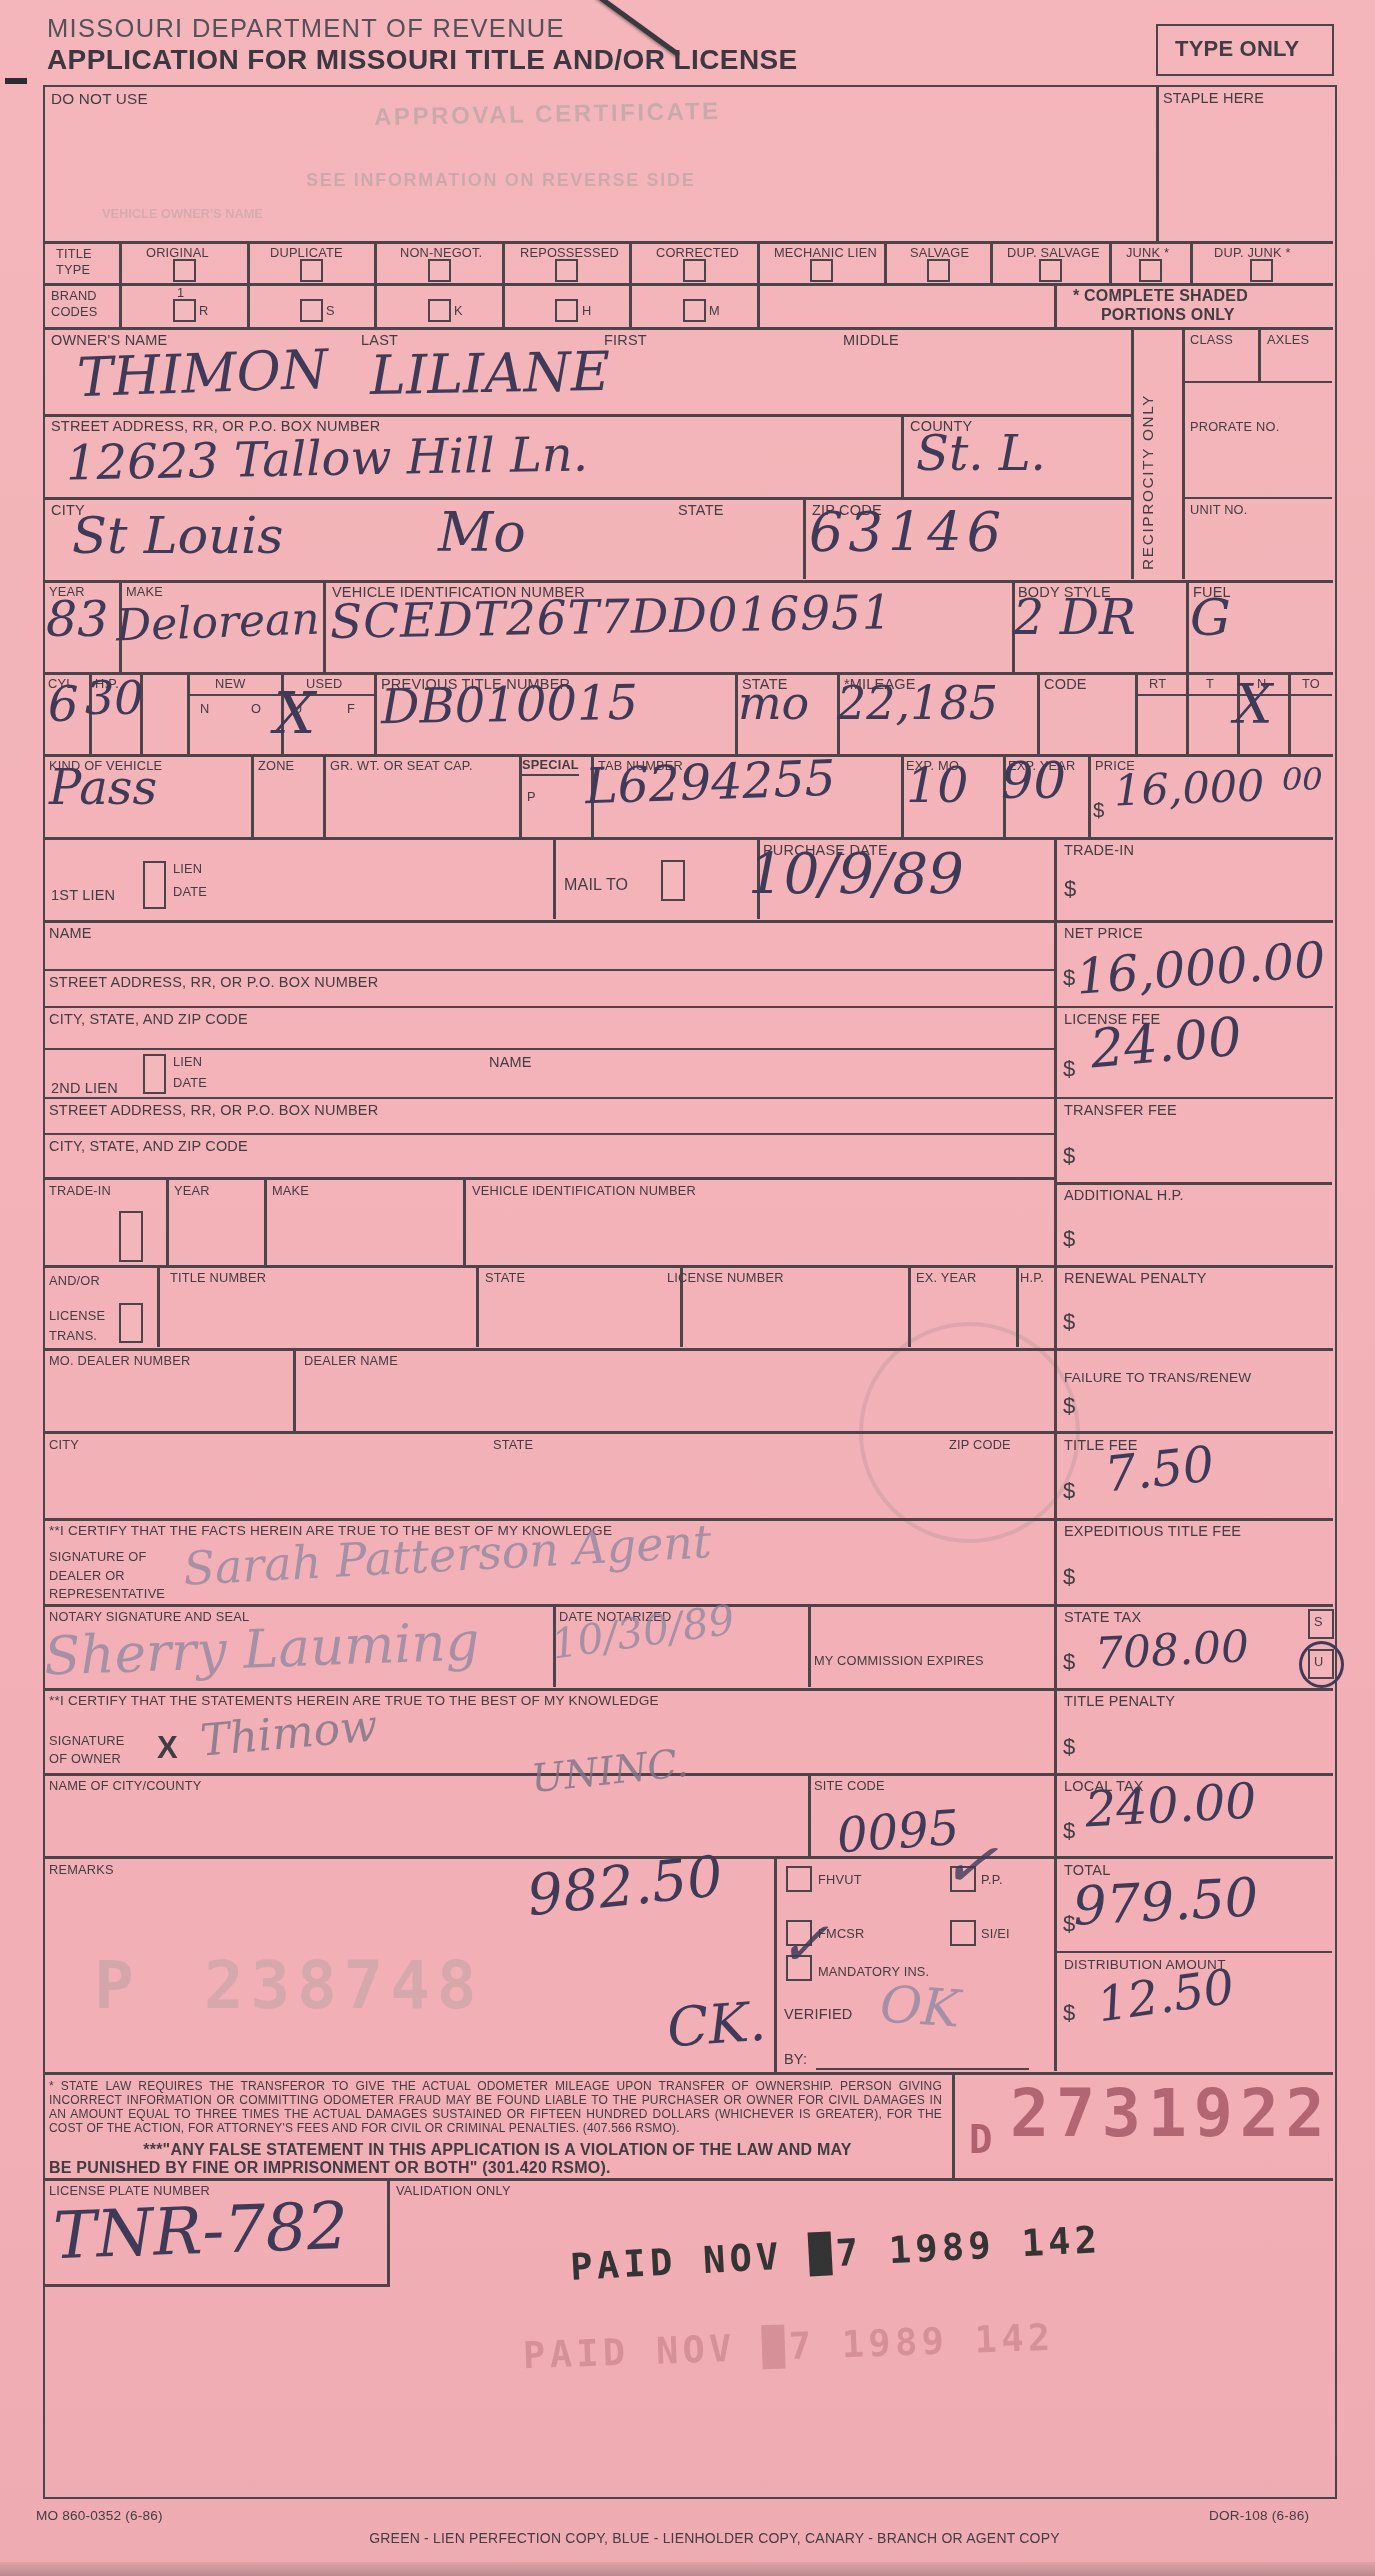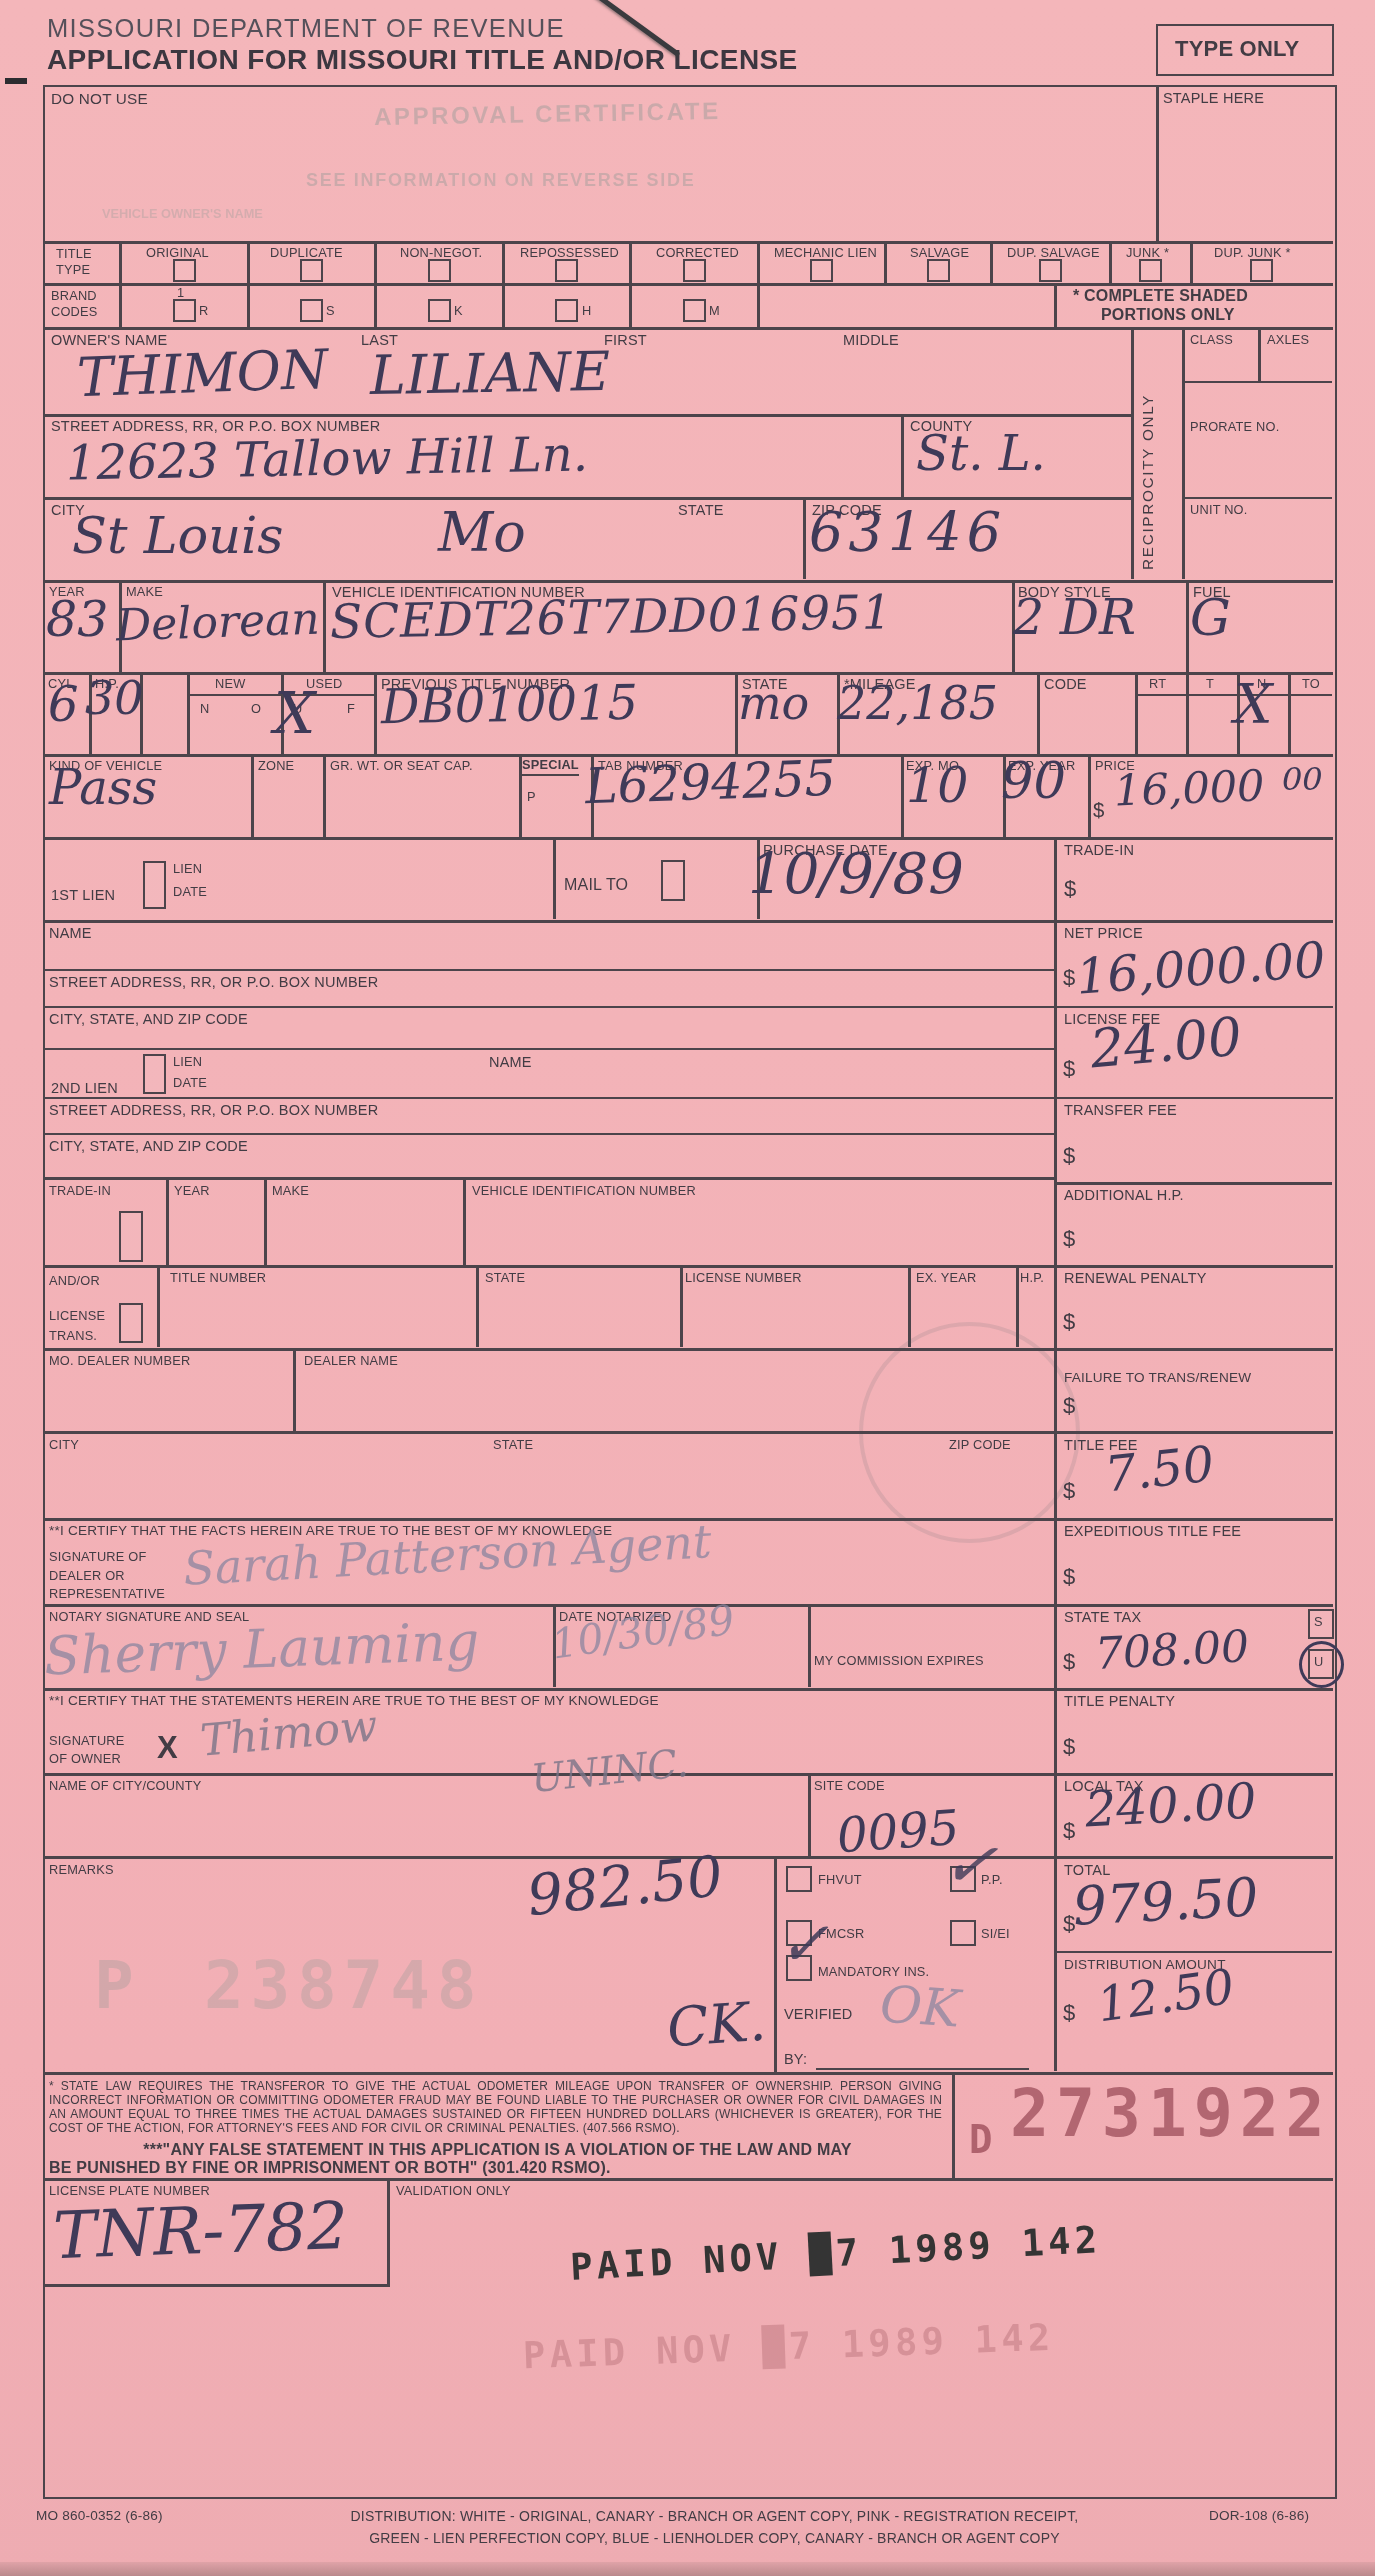--- a/index.html
+++ b/index.html
@@ -273,21 +273,21 @@
   <div class="vl" style="left:476px;top:1265px;height:82px;"></div>
   <div class="vl" style="left:680px;top:1265px;height:82px;"></div>
   <div class="vl" style="left:908px;top:1265px;height:82px;"></div>
   <div class="vl" style="left:1016px;top:1265px;height:82px;"></div>
   <div class="lbl sm" style="left:49px;top:1273px;">AND/OR</div>
   <div class="lbl sm" style="left:49px;top:1308px;">LICENSE</div>
   <div class="lbl sm" style="left:49px;top:1328px;">TRANS.</div>
   <div class="cb" style="left:119px;top:1303px;width:20.4px;height:36px;"></div>
   <div class="lbl sm" style="left:170px;top:1270px;">TITLE NUMBER</div>
   <div class="lbl sm" style="left:485px;top:1270px;">STATE</div>
-  <div class="lbl sm" style="left:685px;top:1270px;">LICENSE NUMBER</div>
+  <div class="lbl sm" style="left:667px;top:1270px;">LICENSE NUMBER</div>
   <div class="lbl sm" style="left:916px;top:1270px;">EX. YEAR</div>
   <div class="lbl sm" style="left:1020px;top:1270px;">H.P.</div>
   <div class="lbl" style="left:1064px;top:1270px;">RENEWAL PENALTY</div>
   <div class="lbl" style="left:1063px;top:1309px;font-size:22px;">$</div>
 
   <div class="hl" style="left:43px;top:1348px;width:1290px;"></div>
   <div class="vl" style="left:293px;top:1348px;height:83px;"></div>
   <div class="lbl sm" style="left:49px;top:1353px;">MO. DEALER NUMBER</div>
   <div class="lbl sm" style="left:304px;top:1353px;">DEALER NAME</div>
   <div class="lbl" style="left:1064px;top:1353px;font-size:13.6px;margin-top:17px;">FAILURE TO TRANS/RENEW</div>
@@ -389,19 +389,18 @@
   <div class="hl" style="left:43px;top:2178px;width:1290px;"></div>
   <div class="vl" style="left:387px;top:2178px;height:106px;"></div>
   <div class="hl" style="left:43px;top:2284px;width:347px;"></div>
   <div class="lbl sm" style="left:49px;top:2183px;">LICENSE PLATE NUMBER</div>
   <div class="lbl sm" style="left:396px;top:2183px;">VALIDATION ONLY</div>
   <div class="hw" style="left:53px;top:2198px;font-size:65px;transform:rotate(-2deg);">TNR-782</div>
   <div class="stamp" style="left:570px;top:2232px;font-size:37px;letter-spacing:4.3px;transform:rotate(-3deg);">PAID NOV █7 1989  142</div>
   <div class="stamp" style="left:523px;top:2325px;font-size:37px;letter-spacing:4.3px;transform:rotate(-2deg);color:#c27b82;opacity:.55;">PAID NOV █7 1989  142</div>
 
   <div class="lbl" style="left:36px;top:2508px;font-size:13.6px;">MO 860-0352 (6-86)</div>
-  <div class="lbl b" style="left:264px;top:2508px;width:901px;font-size:14px;text-align:center;font-weight:normal;">DISTRIBUTION: WHITE - ORIGINAL, CANARY - BRANCH OR AGENT COPY, PINK - REGISTRATION RECEIPT,</div>
   <div class="lbl" style="left:264px;top:2530px;width:901px;font-size:14px;text-align:center;">GREEN - LIEN PERFECTION COPY, BLUE - LIENHOLDER COPY, CANARY - BRANCH OR AGENT COPY</div>
   <div class="lbl" style="left:1209px;top:2508px;font-size:13.6px;">DOR-108 (6-86)</div>
   <div class="abs" style="left:0;top:2562px;width:1376px;height:13.6px;background:linear-gradient(180deg,rgba(140,110,110,.15),rgba(90,70,70,.35));"></div>
 
 </div>
 
 
 </body></html>

